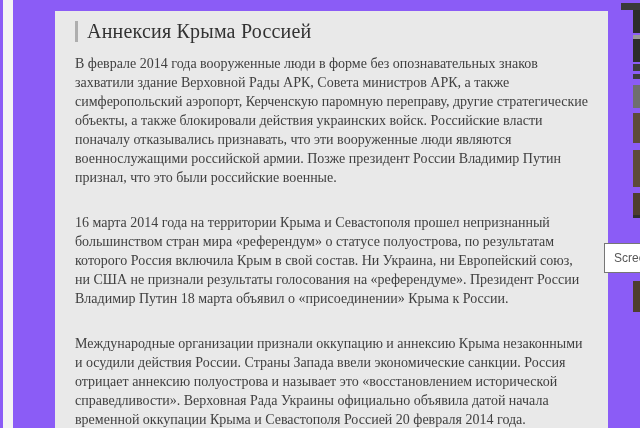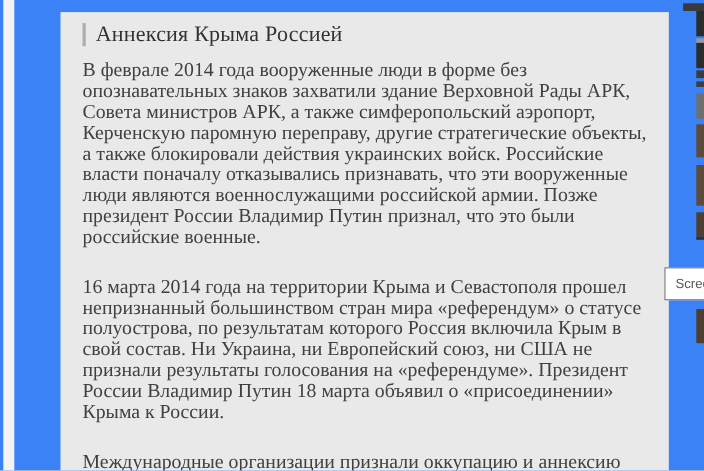--- a/index.html
+++ b/index.html
@@ -2,21 +2,21 @@
 <html><head>
 <meta charset="utf-8">
 <style>
   * { margin: 0; padding: 0; box-sizing: border-box; }
   html, body { background: #ffffff; }
   .screen {
     position: relative;
     width: 640px;
     height: 428px;
     overflow: hidden;
-    background: #3b82f6;
+    background: #8b5cf6;
     font-family: "Liberation Serif", "DejaVu Serif", serif;
   }
   .left-strip {
     position: absolute;
     left: 3px; top: 0;
     width: 10px; height: 428px;
     background: #f4f4f4;
   }
   .panel {
     position: absolute;
@@ -36,21 +36,21 @@
     font-family: "Liberation Serif", "DejaVu Serif", serif;
   }
   .title-bar {
     display: inline-block;
     width: 3px; height: 21px;
     background: #aeaeae;
     margin-right: 9px;
   }
   .article-body p {
     width: 515px;
-    font-size: 18px;
+    font-size: 14px;
     line-height: 19px;
     color: #404040;
     margin-bottom: 26px;
     text-align: left;
   }
   .topbar-sliver {
     position: absolute;
     left: 621px; top: 3px;
     width: 19px; height: 7px;
     background: #3a3a3a;

